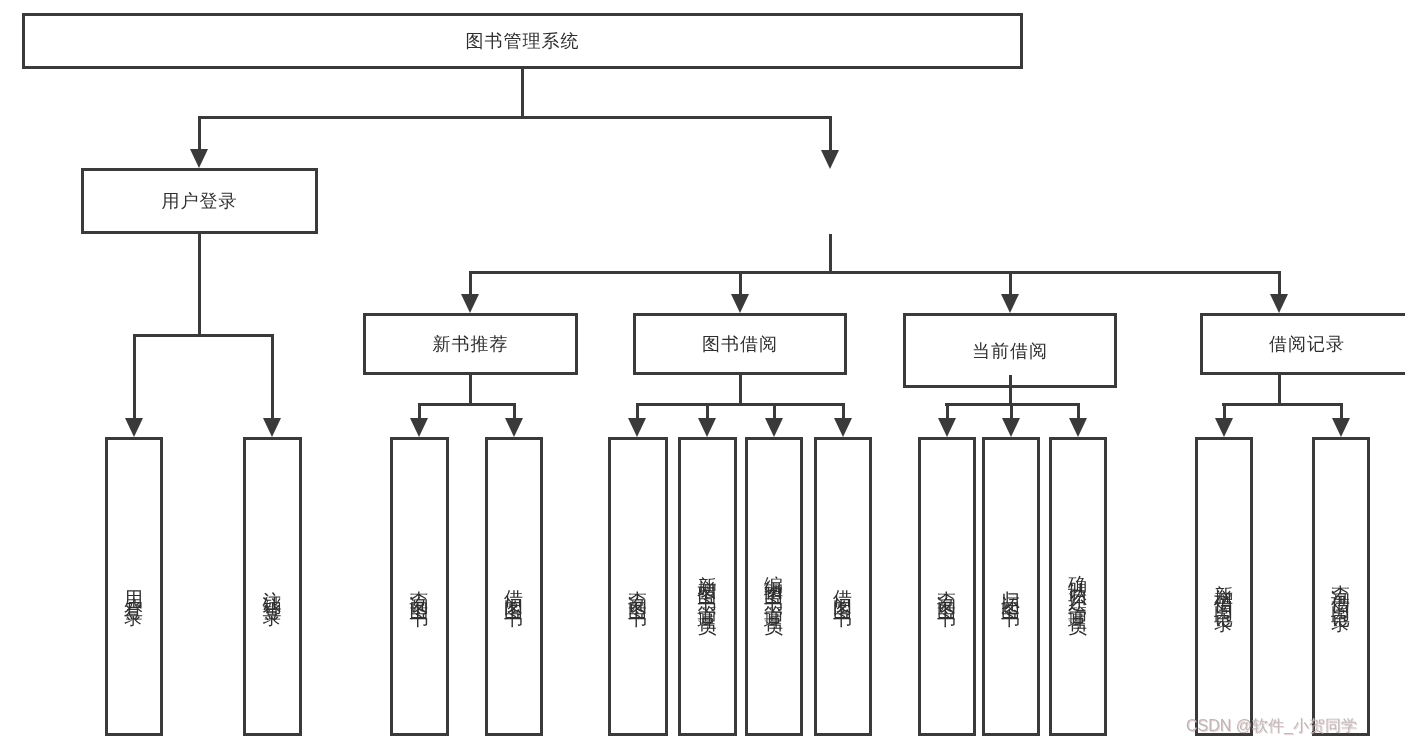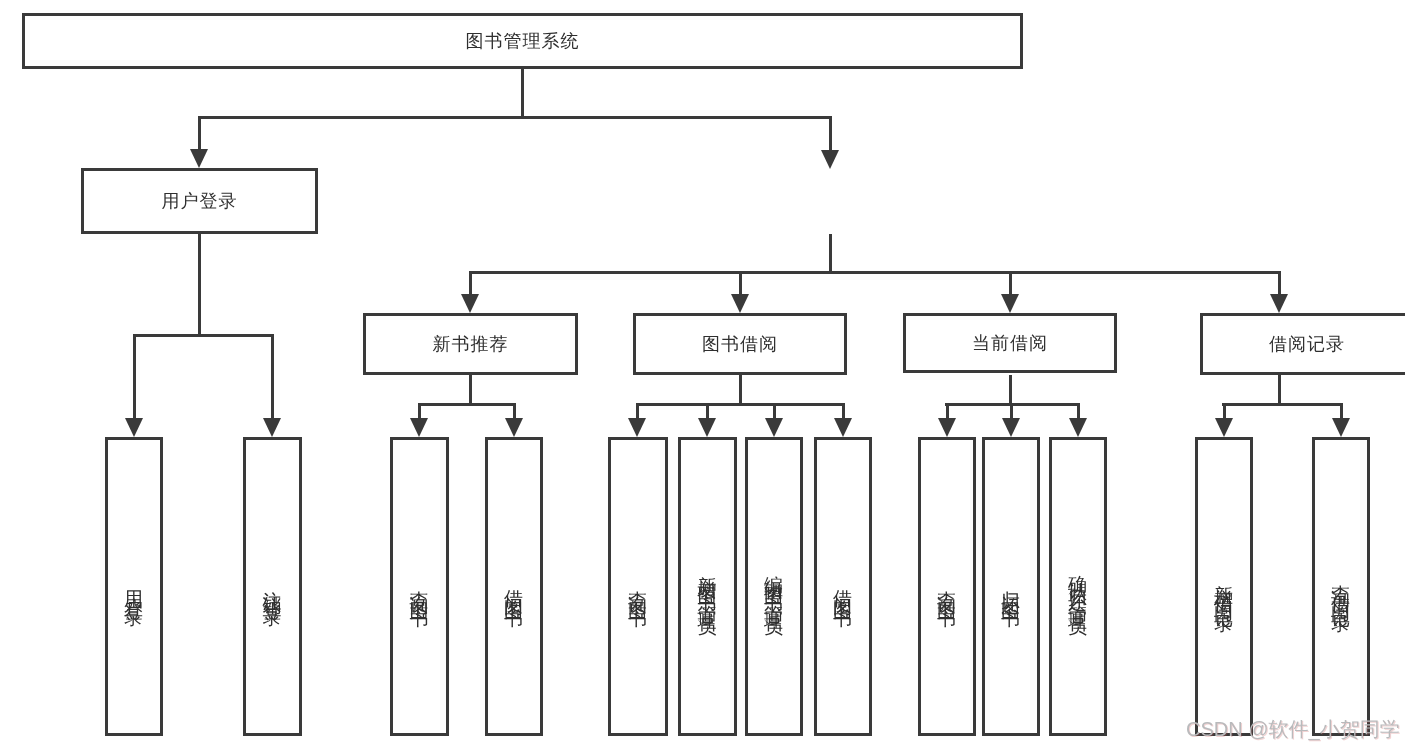--- a/index.html
+++ b/index.html
@@ -35,21 +35,21 @@
   .hline{position:absolute;height:3px;background:#3a3a3a;}
   .ah{
     position:absolute;width:0;height:0;
     border-left:9px solid transparent;
     border-right:9px solid transparent;
     border-top:19px solid #3a3a3a;
   }
   .watermark{
     position:absolute;
     left:1186px;top:716px;
-    font-size:20px;
+    font-size:16px;
     color:#b9babc;
     white-space:nowrap;
     text-shadow:1px 1px 0 rgba(205,80,80,0.25);
     z-index:5;
   }
 </style>
 </head>
 <body>
 
 <div id="stage">
@@ -86,21 +86,21 @@
   <div class="ah" style="left:1001px;top:294px;"></div>
   <div class="vline" style="left:1278px;top:271px;height:24px;"></div>
   <div class="ah" style="left:1270px;top:294px;"></div>
 
   <div class="box h" style="left:363px;top:313px;width:215px;height:62px;">
     <span>新书推荐</span>
   </div>
   <div class="box h" style="left:633px;top:313px;width:214px;height:62px;align-items:center;">
     <span>图书借阅</span>
   </div>
-  <div class="box h" style="left:903px;top:313px;width:214px;height:60px;text-align:center;">
+  <div class="box h" style="left:903px;top:313px;width:214px;height:75px;text-align:center;">
     <span>当前借阅</span>
   </div>
   <div class="box h" style="left:1172px;top:313px;width:214px;height:62px;margin-left:28px;">
     <span>借阅记录</span>
   </div>
 
   <div class="vline" style="left:469px;top:375px;height:31px;"></div>
   <div class="hline" style="left:418px;top:403px;width:98px;"></div>
   <div class="vline" style="left:418px;top:403px;height:16px;"></div>
   <div class="ah" style="left:410px;top:418px;"></div>

